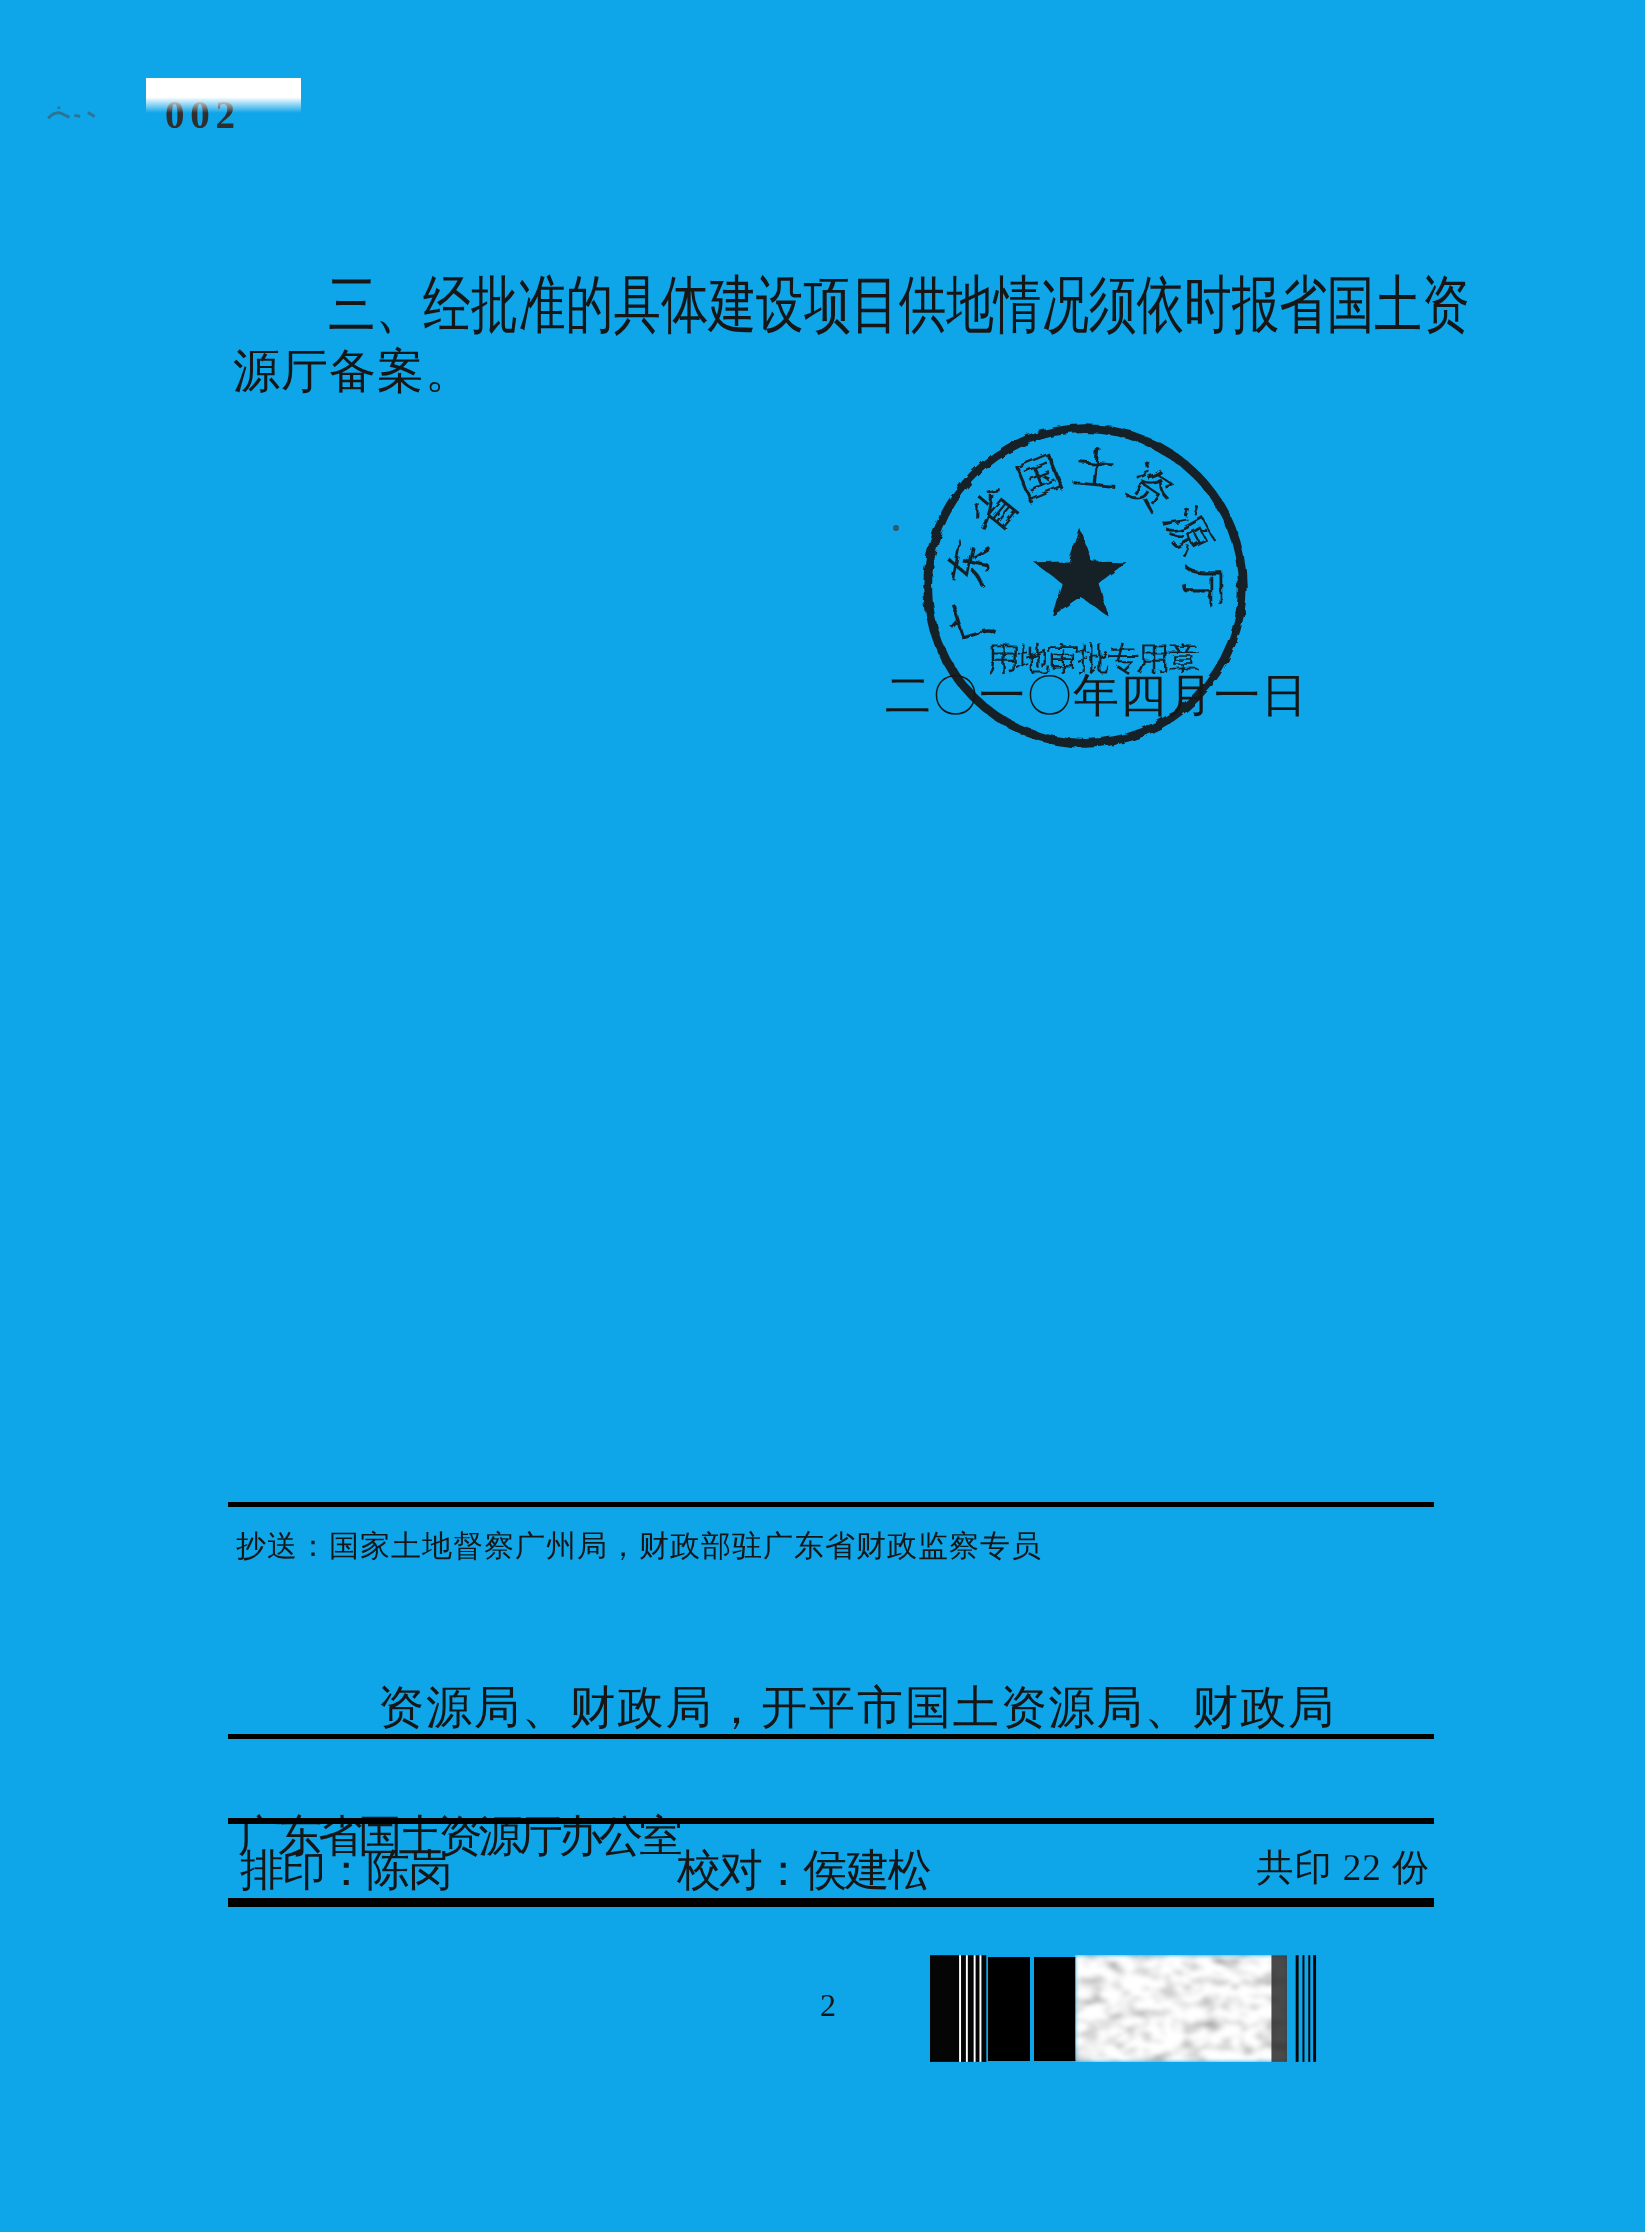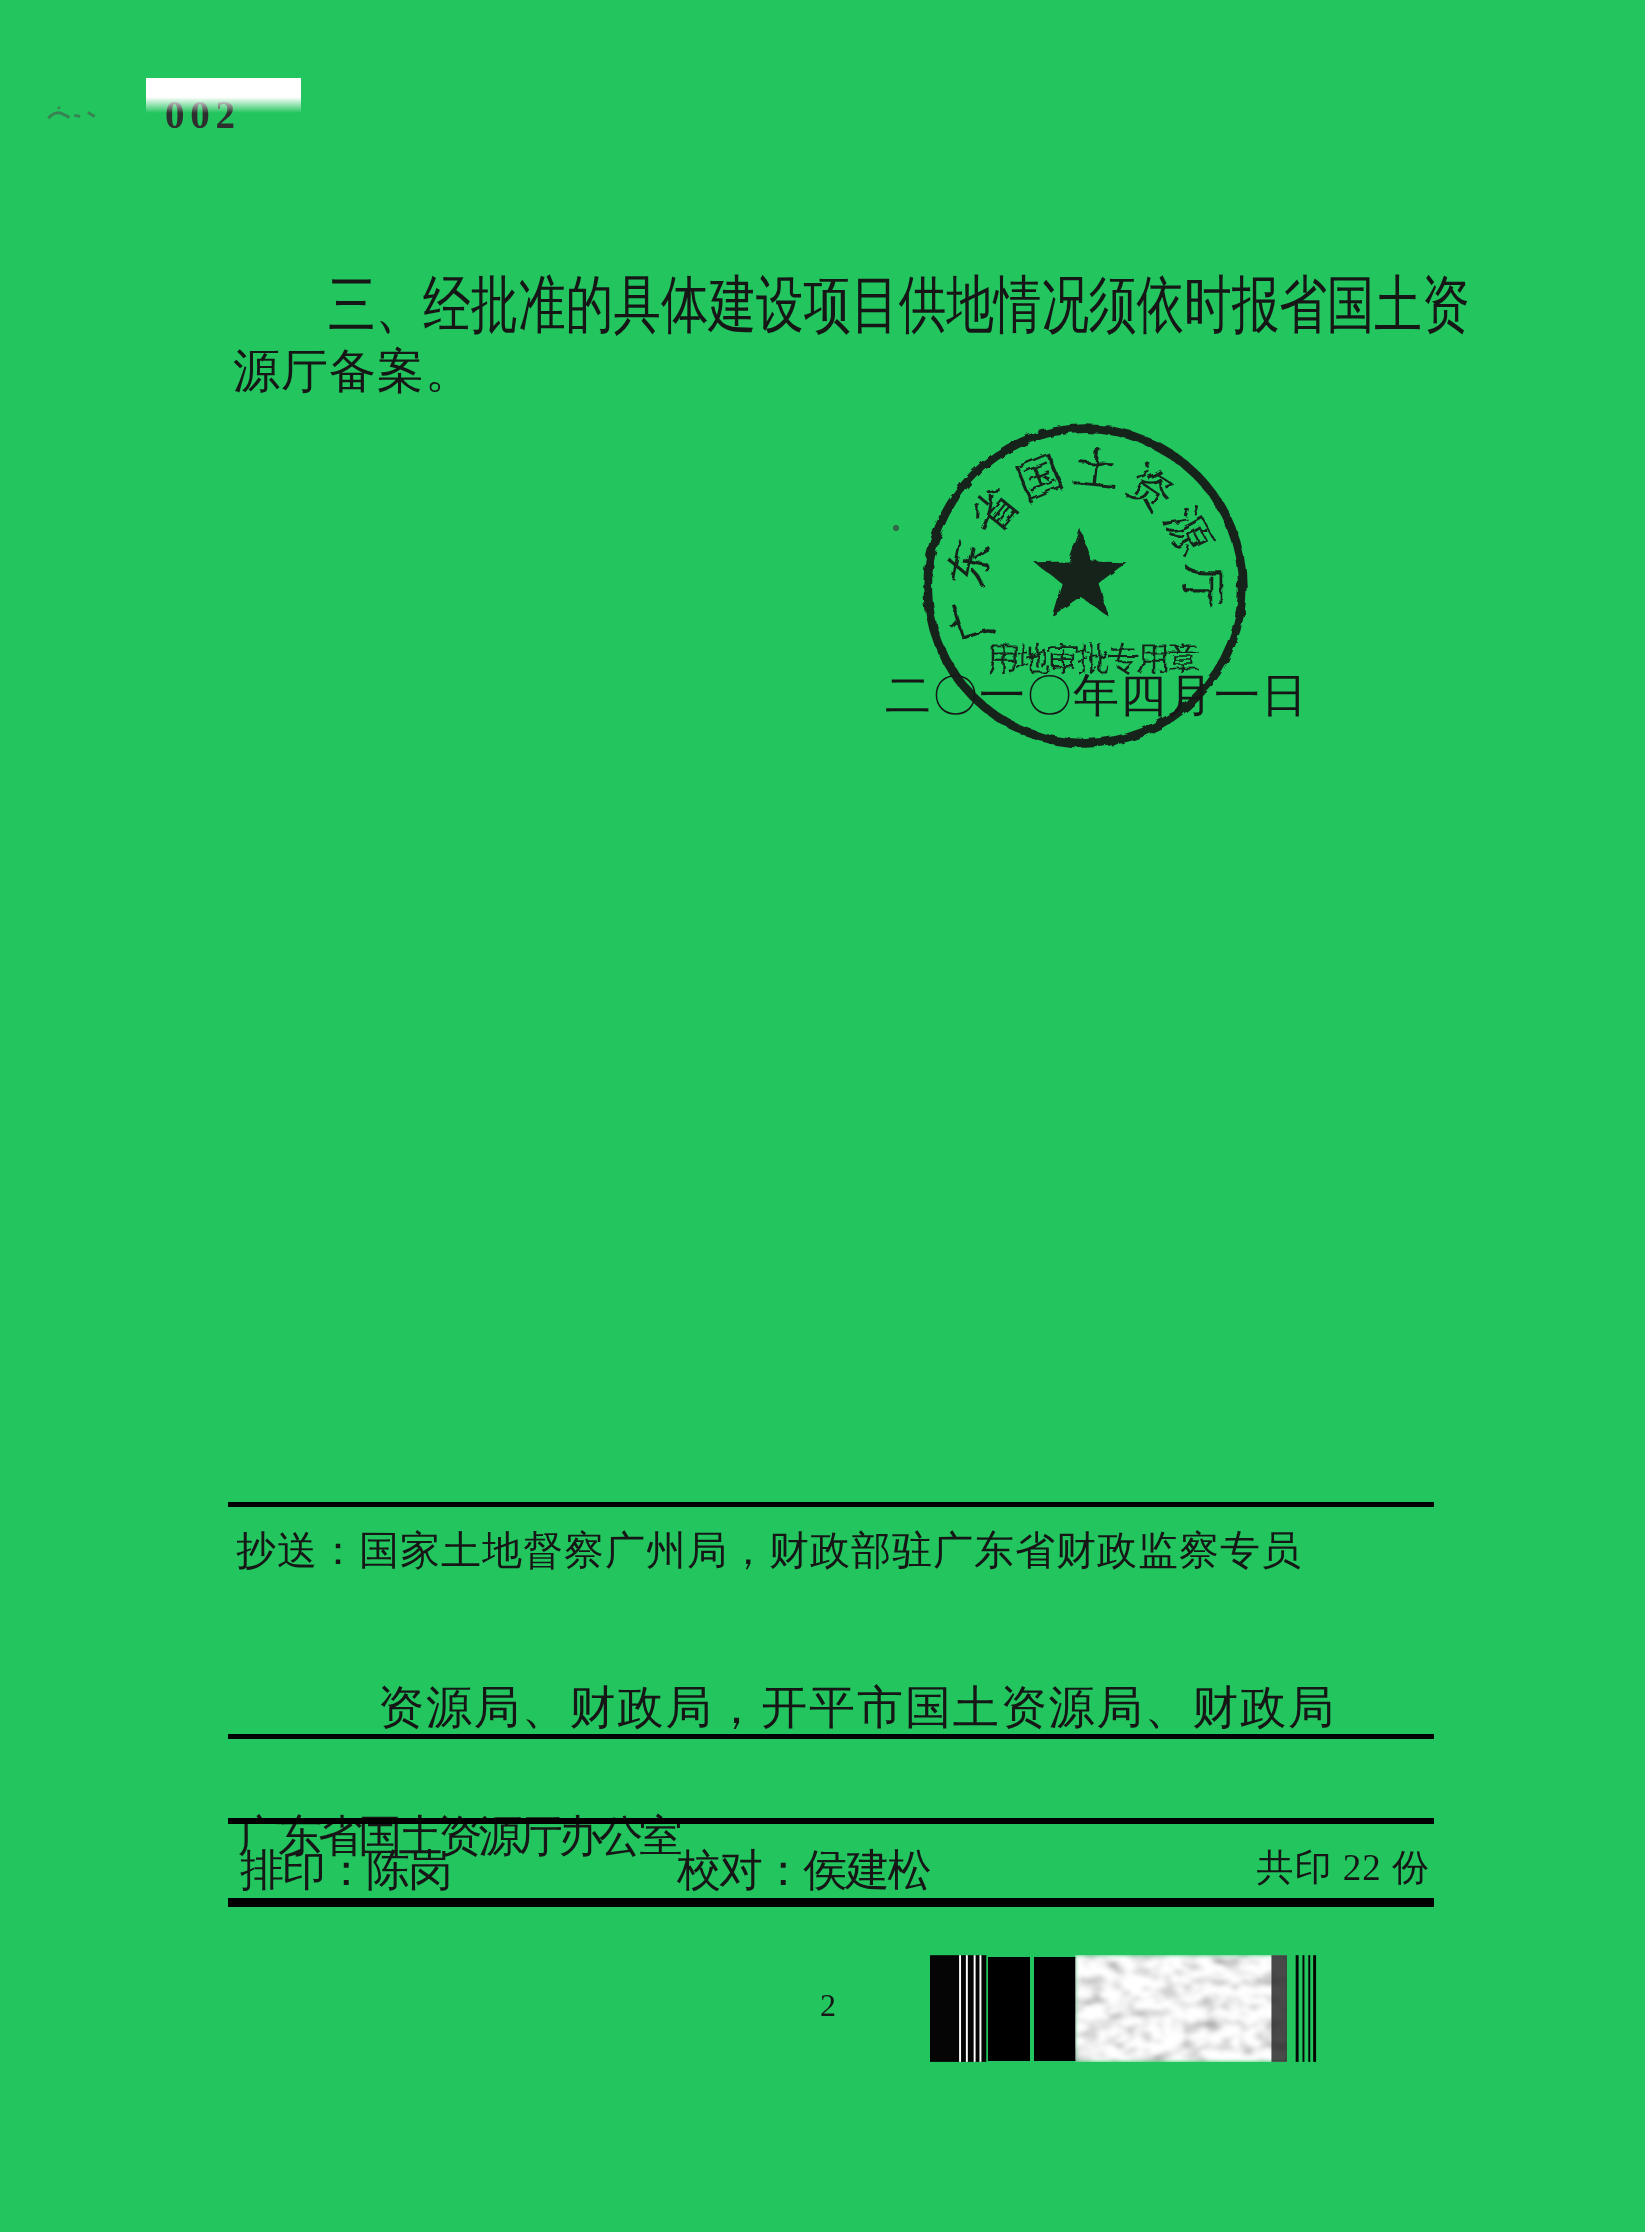--- a/index.html
+++ b/index.html
@@ -1,17 +1,17 @@
 <!DOCTYPE html>
 <html><head>
 <meta charset="utf-8">
 <style>
   html,body{margin:0;padding:0;background:#888;}
   .page{
-    position:relative; width:1646px; height:2233px; background:#22c55e;
+    position:relative; width:1646px; height:2233px; background:#0ea5e9;
     font-family:"Liberation Serif", serif; color:#161616; overflow:hidden;
   }
   .abs{position:absolute; line-height:1; white-space:nowrap;}
 
   
   .corner-num{left:165px; top:95px; font-size:39px; font-weight:bold; color:#2e2e2e; letter-spacing:5.8px;}
   .corner-fade{left:146px; top:78px; width:155px; height:35px;
     background:linear-gradient(180deg,#ffffff 0%,#ffffff 55%, rgba(255,255,255,0) 100%);}
 
   
@@ -30,21 +30,21 @@
   .ink-dot{left:893px; top:525px; width:5.8px; height:5.8px; border-radius:50%;
     background:#3a3a3a; opacity:.7;}
 
   
   .rule{left:228px; width:1206px; background:#000;}
   .rule-1{top:1502px; height:4.9px;}
   .rule-2{top:1734px; height:4.9px;}
   .rule-3{top:1818px; height:5.8px;}
   .rule-4{top:1898px; height:8.7px;}
 
-  .cc-1{left:236px; top:1531px; font-size:40px; letter-spacing:1px;}
+  .cc-1{left:236px; top:1531px; font-size:30px; letter-spacing:1px;}
   .cc-2{left:377px; top:1607px; font-size:46px; letter-spacing:1px;}
   .cc-3{left:378px; top:1685px; font-size:46px; letter-spacing:1.9px;}
   .issuer{left:238px; top:1767px; font-size:44px; letter-spacing:-3.9px;margin-top:48px;}
   .issue-date{right:218px; top:1767px; font-size:44px; letter-spacing:1px;}
   .typesetter{left:240px; top:1849px; font-size:44px; letter-spacing:-1.9px;text-align:center;}
   .proofreader{left:677px; top:1849px; font-size:44px; letter-spacing:-1.9px;}
   .copies{right:216px; top:1849px; font-size:37px; letter-spacing:1px;}
 
   .pageno{left:820px; top:1989px; font-size:32px;}
   .barcode-svg{left:930px; top:1955px;}

